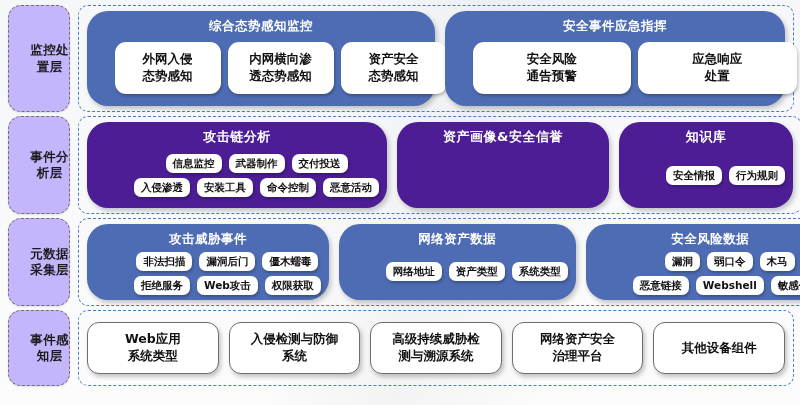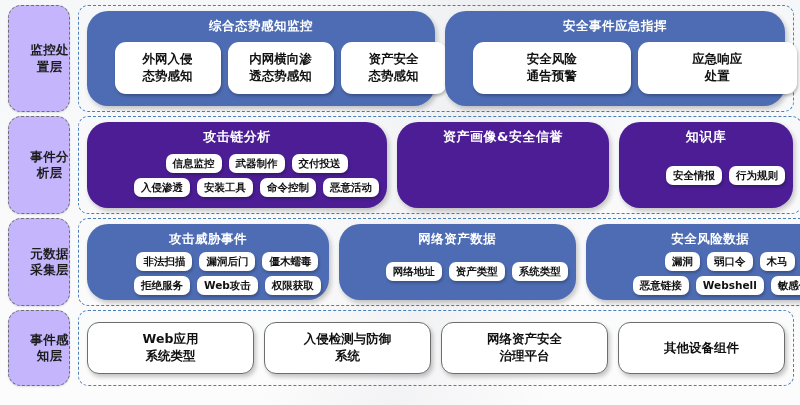--- a/index.html
+++ b/index.html
@@ -308,20 +308,26 @@
         </span>
       </div>
       <div class="sys-card">
         <span>
           <span class="ln">入侵检测与防御</span>
           <span class="ln">系统</span>
         </span>
       </div>
       <div class="sys-card">
         <span>
+          <span class="ln">高级持续威胁检</span>
+          <span class="ln">测与溯源系统</span>
+        </span>
+      </div>
+      <div class="sys-card">
+        <span>
           <span class="ln">网络资产安全</span>
           <span class="ln">治理平台</span>
         </span>
       </div>
       <div class="sys-card">
         <span>
           <span class="ln">其他设备组件</span>
         </span>
       </div>
     </div>

